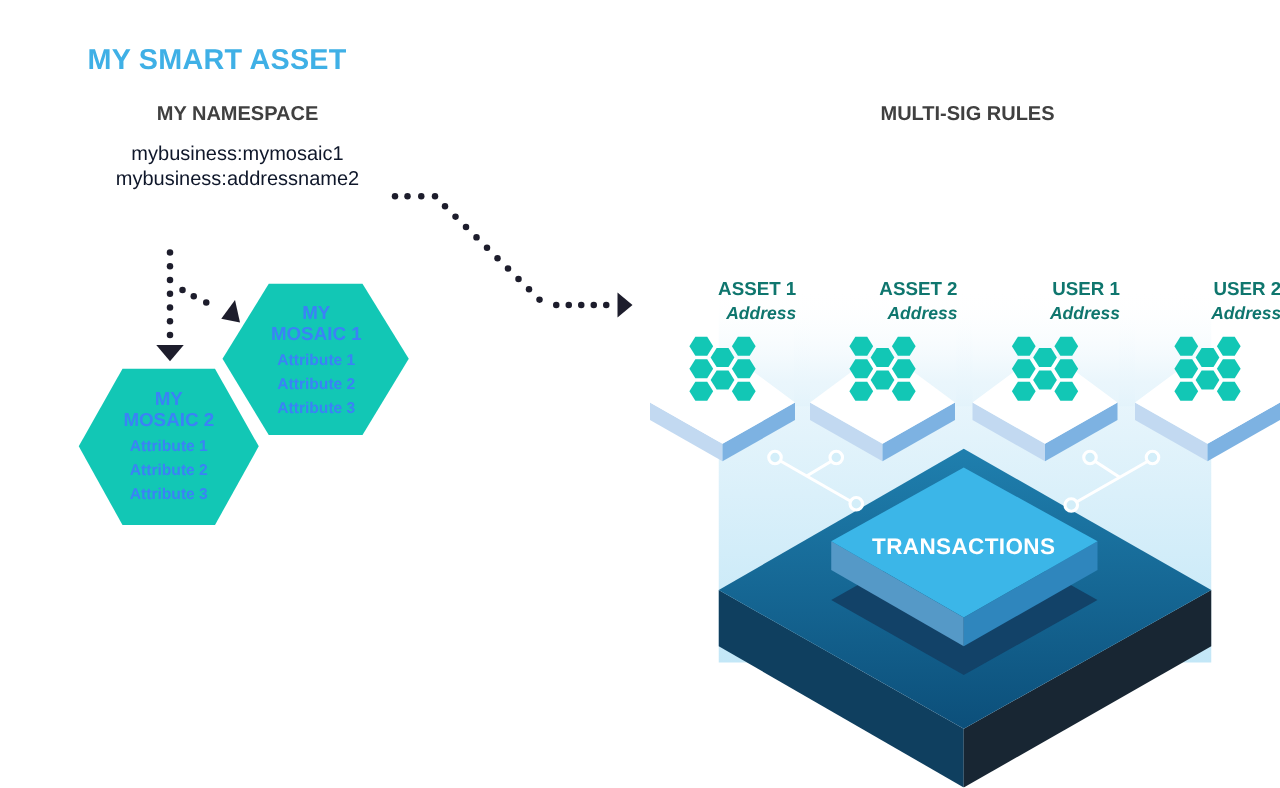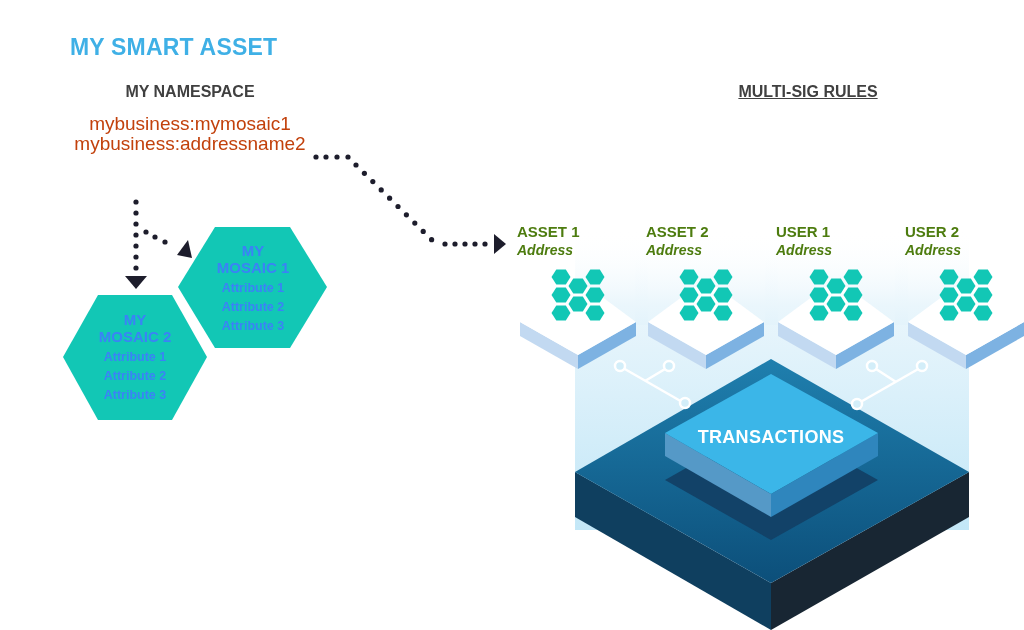--- a/index.html
+++ b/index.html
@@ -1,26 +1,26 @@
 <!DOCTYPE html>
 <html><head>
 <meta charset="utf-8">
 <style>
   html, body { margin: 0; padding: 0; background: #ffffff; }
   body { width: 1024px; height: 630px; position: relative; overflow: hidden;
          font-family: "Liberation Sans", "DejaVu Sans", sans-serif; }
   .abs { position: absolute; text-align: right; }
   .title { left: 70px; top: 34px; font-size: 23px; font-weight: bold; color: #3fb0e6; letter-spacing: 0.2px; white-space: nowrap; }
   .subhead { font-size: 16px; font-weight: bold; color: #404040; white-space: nowrap; text-align: center; }
-  .ns-list { left: 60px; top: 114px; width: 260px; text-align: center; font-size: 19px; color: #c2410c; line-height: 19.5px; }
+  .ns-list { left: 60px; top: 114px; width: 260px; text-align: center; font-size: 16px; color: #0f172a; line-height: 19.5px; }
   .ns-list div { white-space: nowrap; }
   .hex-label { text-align: center; color: #3b82f6; font-weight: bold; }
   .hex-label .h { font-size: 15px; line-height: 17px; }
   .hex-label .a { font-size: 12.5px; line-height: 19px; }
-  .sig-head { text-align: left; color: #4d7c0f; font-weight: bold; width: 120px; }
+  .sig-head { text-align: right; color: #0f766e; font-weight: bold; width: 120px; }
   .sig-head .n { font-size: 15px; line-height: 19px; }
   .sig-head .s { font-size: 14px; line-height: 19px; font-style: italic; }
   .trx-label { left: 671px; top: 427px; width: 200px; text-align: center; color: #ffffff; font-weight: bold; font-size: 18px; letter-spacing: 0.3px; }
   svg { position: absolute; left: 0; top: 0; }
 </style>
 </head>
 <body>
 
 <svg width="1024" height="630" viewBox="0 0 1024 630">
   <defs>
@@ -192,21 +192,21 @@
 </div>
 
 <div class="abs hex-label" style="left:75px; top:311px; width:120px;">
   <div class="h">MY</div>
   <div class="h">MOSAIC 2</div>
   <div class="a" style="margin-top:3px;">Attribute 1</div>
   <div class="a">Attribute 2</div>
   <div class="a">Attribute 3</div>
 </div>
 
-<div class="abs subhead" style="left:708px; top:83px; width:200px;text-decoration:underline;">MULTI-SIG RULES</div>
+<div class="abs subhead" style="left:674px; top:83px; width:200px;">MULTI-SIG RULES</div>
 
 <div class="abs sig-head" style="left:517px; top:222px;">
   <div class="n">ASSET 1</div>
   <div class="s">Address</div>
 </div>
 <div class="abs sig-head" style="left:646px; top:222px;">
   <div class="n">ASSET 2</div>
   <div class="s">Address</div>
 </div>
 <div class="abs sig-head" style="left:776px; top:222px;">

